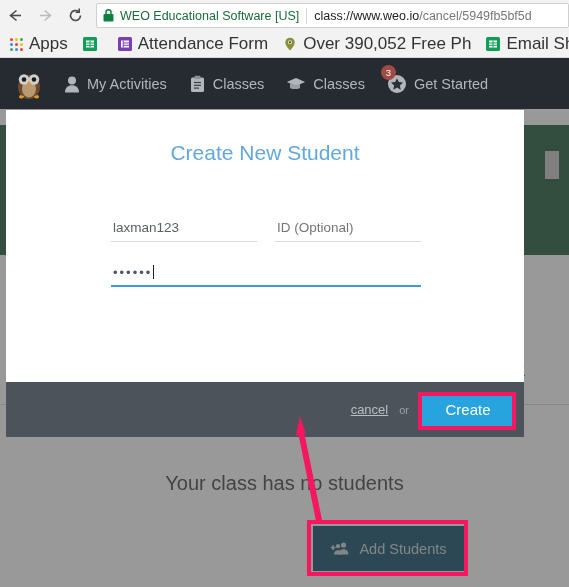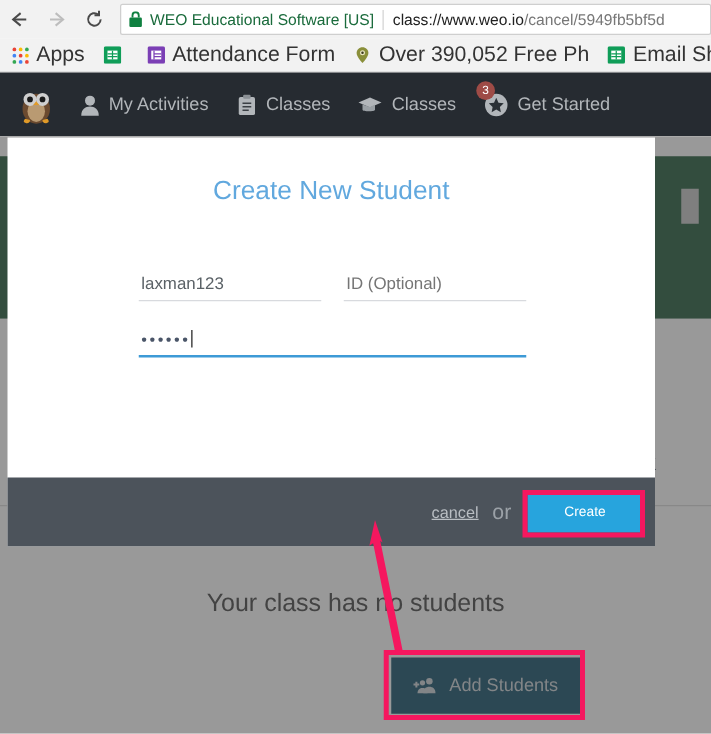--- a/index.html
+++ b/index.html
@@ -165,25 +165,25 @@
   .modal-footer {
     position: absolute; left: 6px; top: 382px; width: 518px; height: 55px;
     background: #4c535b;
     display: flex; align-items: center; justify-content: flex-end;
     padding-right: 10px;
   }
   .cancel-link {
     color: #b9bec3; font-size: 13px; text-decoration: underline;
     margin-right: 11px; cursor: pointer;
   }
-  .or-text { color: #9ba1a7; font-size: 17px; margin-right: 13px; }
+  .or-text { color: #9ba1a7; font-size: 11px; margin-right: 13px; }
   .create-btn {
     background: #27a4dd; color: #ffffff;
     border: none; width: 92px; height: 33px;
-    font-size: 11px; font-family: "Liberation Sans", sans-serif;
+    font-size: 15px; font-family: "Liberation Sans", sans-serif;
     cursor: pointer;
   }
 
   
   .hl-box {
     position: absolute; border: 4px solid #f5175f; pointer-events: none;
   }
   #hl-create { left: 418px; top: 392px; width: 98px; height: 38px; }
   #hl-add { left: 307px; top: 520px; width: 161px; height: 56px; }
   .arrow-svg { position: absolute; left: 280px; top: 408px; pointer-events: none; }

